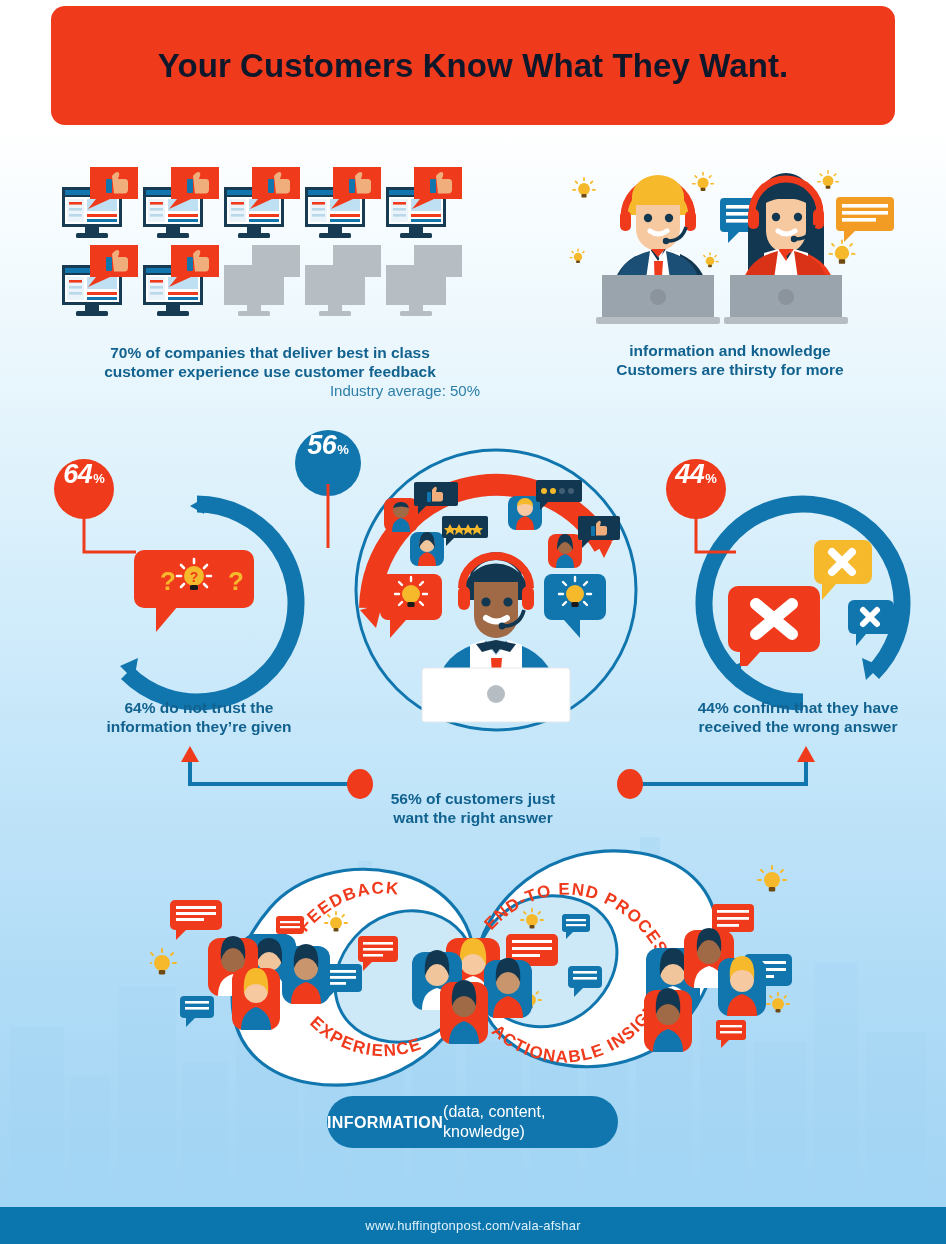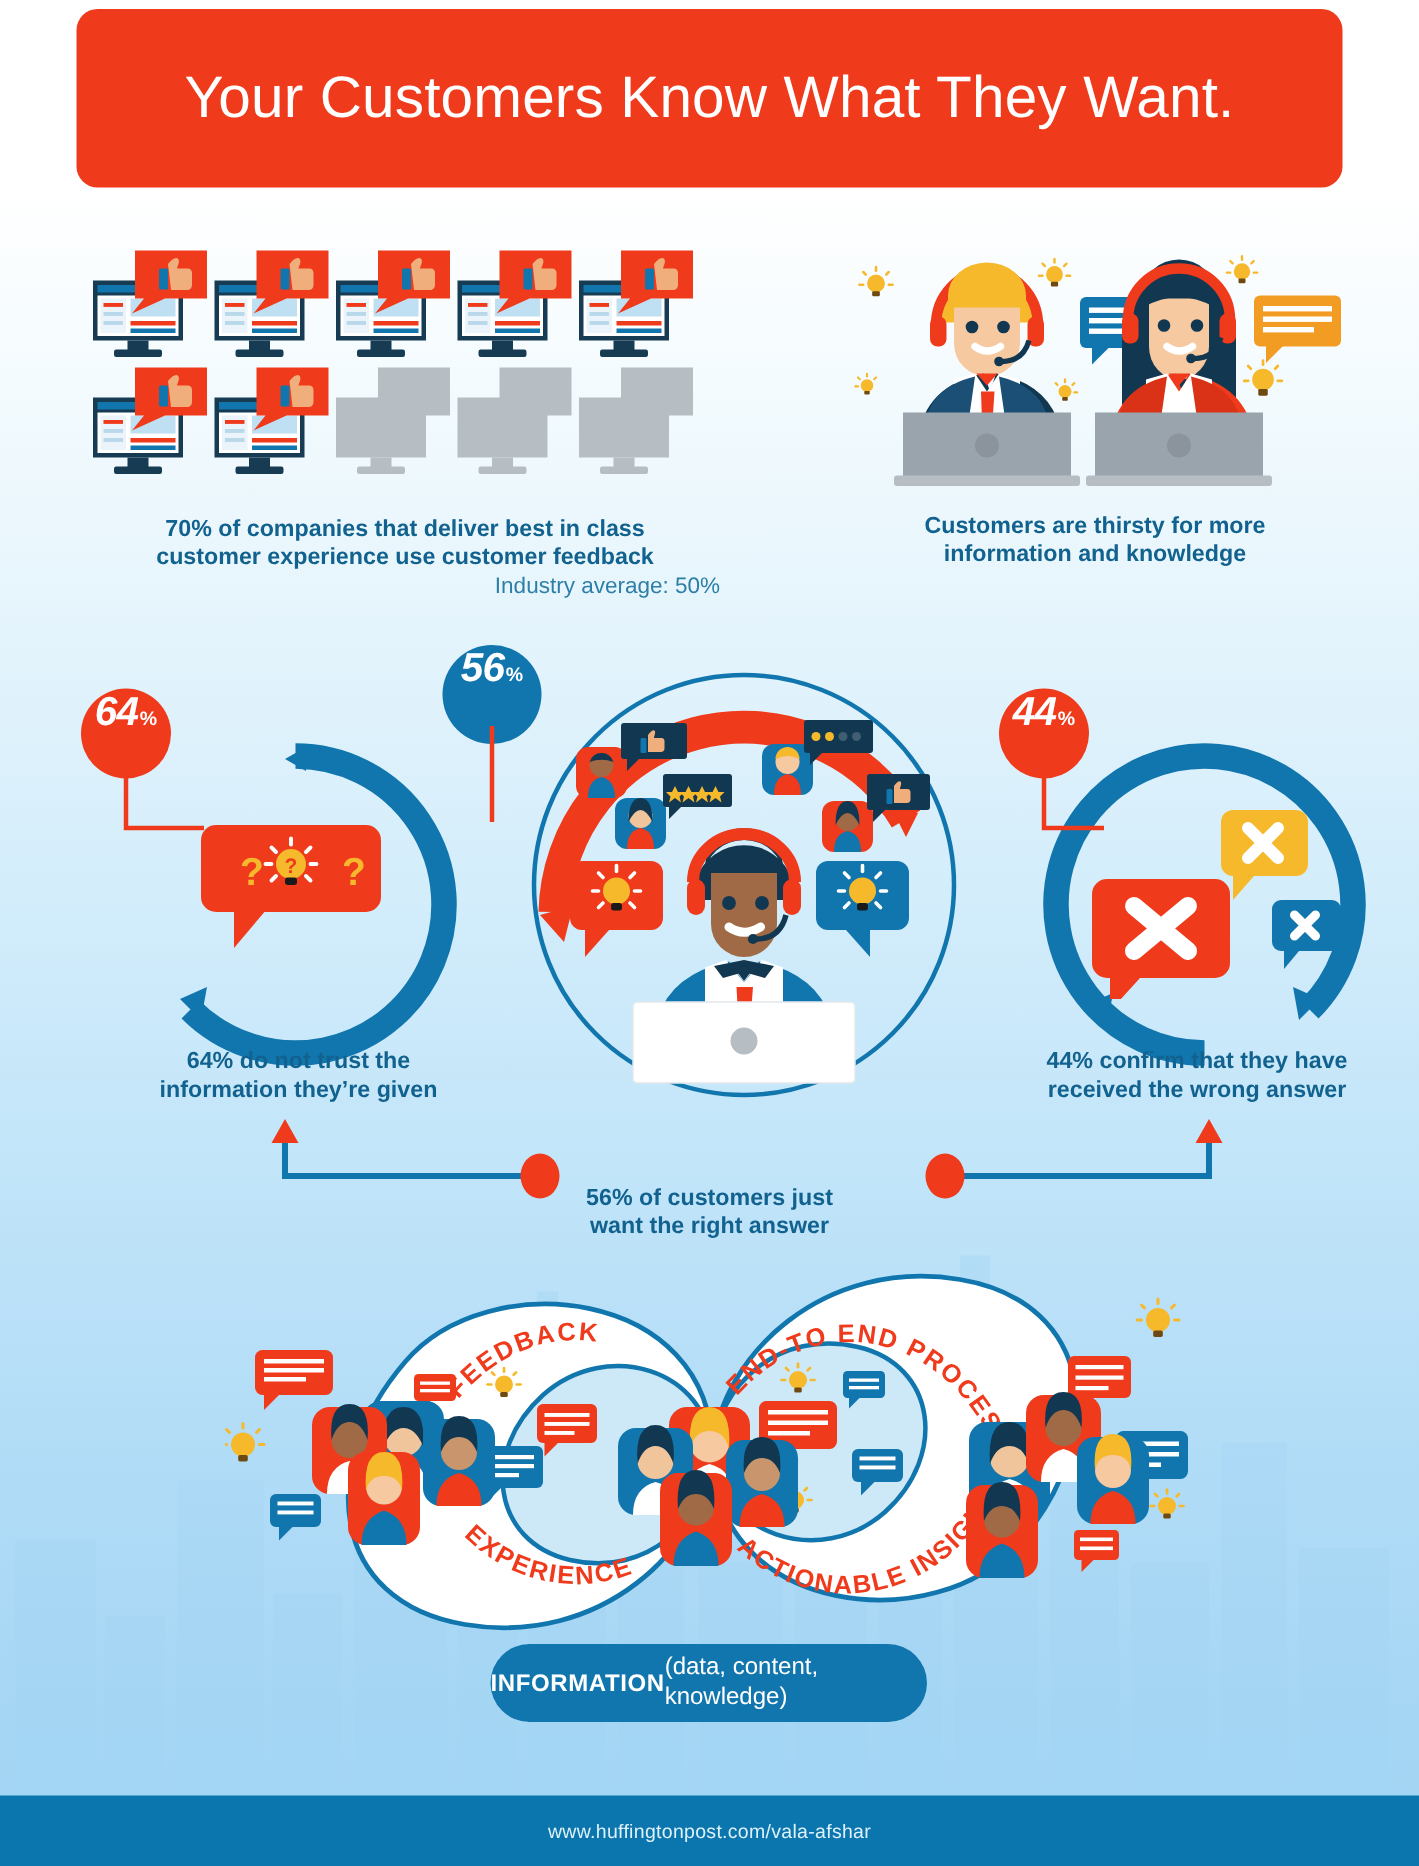--- a/index.html
+++ b/index.html
@@ -17,21 +17,21 @@
   .skyline { position:absolute; left:0; bottom:47px; width:946px; height:420px;
              opacity:.45; pointer-events:none; }
 
   
   .header {
     position: absolute; left: 51px; top: 6px; width: 844px; height: 119px;
     background: #F03A1C; border-radius: 14px;
     display: flex; flex-direction: column; align-items: center; justify-content: center;
   }
   .header h1 {
-    color:#ffffff; font-size: 39px; line-height: 42px; font-weight: 400;
+    color:#0f172a; font-size: 33px; line-height: 42px; font-weight: 700;
     letter-spacing:.1px; text-align:center; font-family:"Liberation Sans", sans-serif;
   }
 
   
   .cap { color:#12628F; font-weight:700; text-align:center; line-height:19px; font-size:15.5px; }
   .cap-sub { color:#2d7fa8; font-weight:400; font-size:15px; line-height:20px; }
 
   
   #panel-monitors { position:absolute; left:60px; top:165px; width:420px; }
   .mon-grid { display:flex; flex-wrap:wrap; width:405px; gap:0px; }
@@ -68,21 +68,21 @@
   #information-pill {
     position:absolute; left:327px; top:1096px; width:291px; height:52px;
     background:#1176AE; border-radius:26px; color:#fff;
     display:flex; align-items:center; justify-content:center;
   }
   #information-pill .t1 { font-size:16px; font-weight:700; letter-spacing:.4px; line-height:19px;}
   #information-pill .t2 { font-size:16px; font-weight:400; line-height:20px;}
 
   
   #footer {
-    position:absolute; left:0; bottom:0; width:946px; height:47px;
+    position:absolute; left:0; bottom:0; width:946px; height:37px;
     background:#0B76AD; display:flex; align-items:center; justify-content:center;
   }
   #footer a, #footer span { color:#dff1fb; font-size:13px; letter-spacing:.2px; text-decoration:none;}
 </style>
 </head>
 <body>
 
 <svg class="skyline" viewBox="0 0 946 420" preserveAspectRatio="none">
   <g fill="#9FD2F2" opacity="0.55">
     <rect x="10" y="250" width="54" height="170"></rect>
@@ -425,22 +425,22 @@
       <path d="M284 65 l0 12 12 -12z" fill="#F39C23"></path>
       <g fill="#fff">
           <rect x="282" y="39" width="46" height="3.6"></rect>
           <rect x="282" y="46" width="46" height="3.6"></rect>
           <rect x="282" y="53" width="34" height="3.6"></rect>
         </g>
     </g>
   </svg>
 
   <div id="reps-caption">
+    <div class="cap">information and knowledge</div>
     <div class="cap">Customers are thirsty for more</div>
-    <div class="cap">information and knowledge</div>
   </div>
 </div>
 
 <div class="stat-zone">
 
   
   <svg width="230" height="240" viewBox="0 0 230 240" style="position:absolute;left:82px;top:70px;">
     <path d="M115 16 a99 99 0 1 1 -70 169" fill="none" stroke="#1176AE" stroke-width="17" stroke-linecap="butt"></path>
     <path d="M185 185 a99 99 0 0 1 -70 29" fill="none" stroke="#1176AE" stroke-width="17" opacity="0"></path>
     <polygon points="38,178 56,170 52,192" fill="#1176AE"></polygon>

